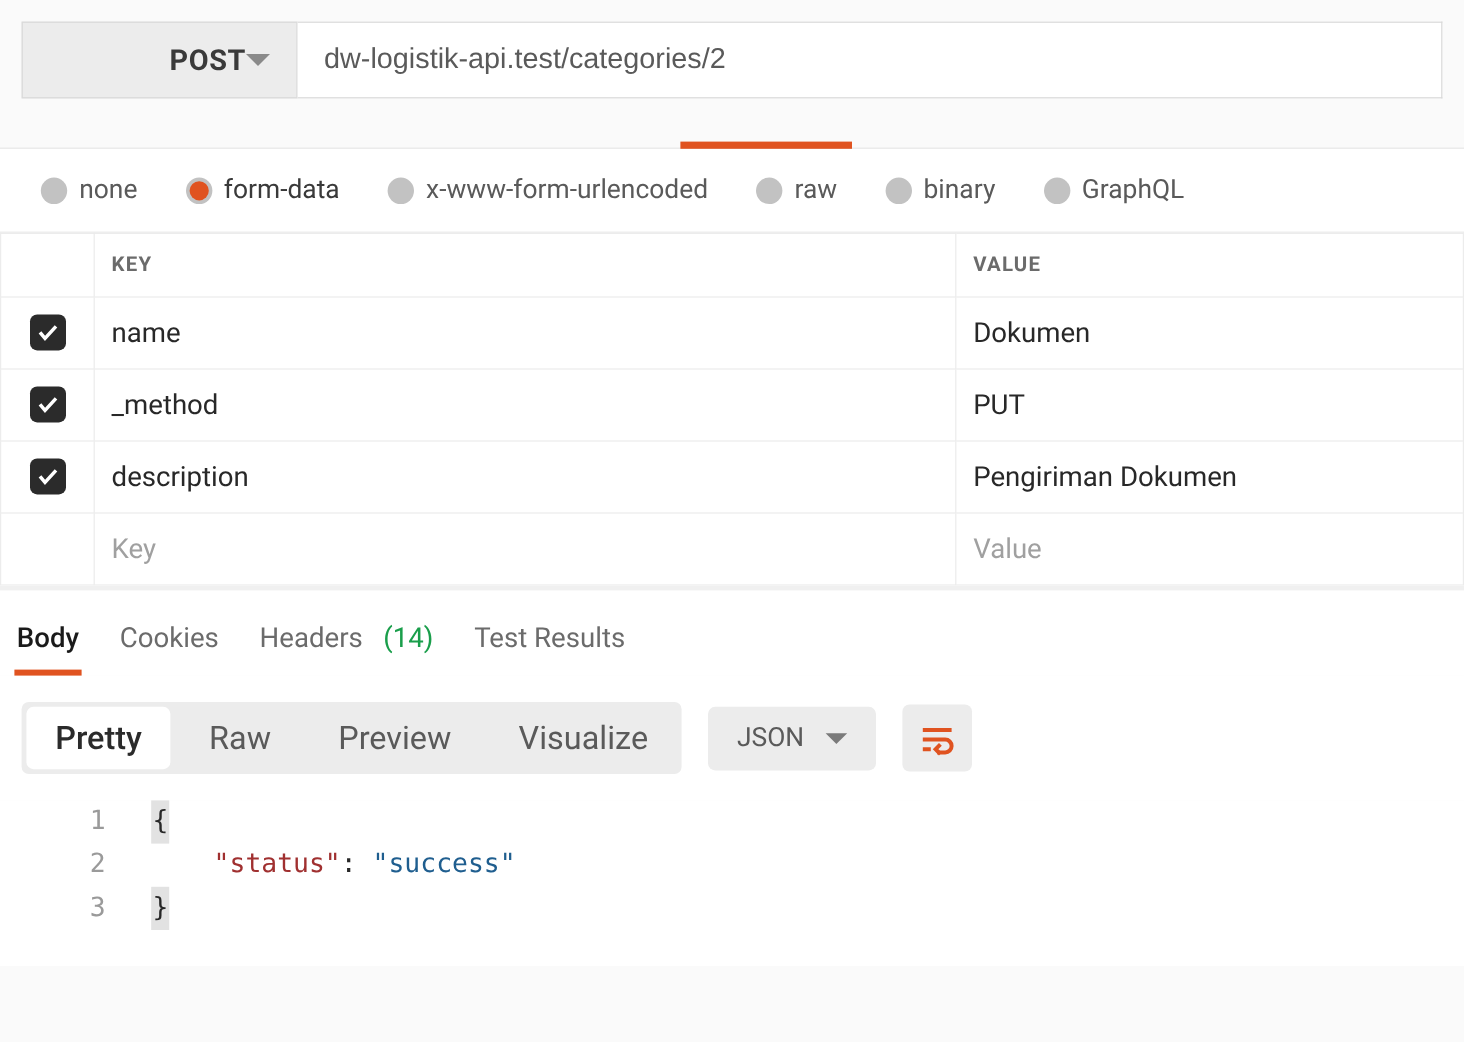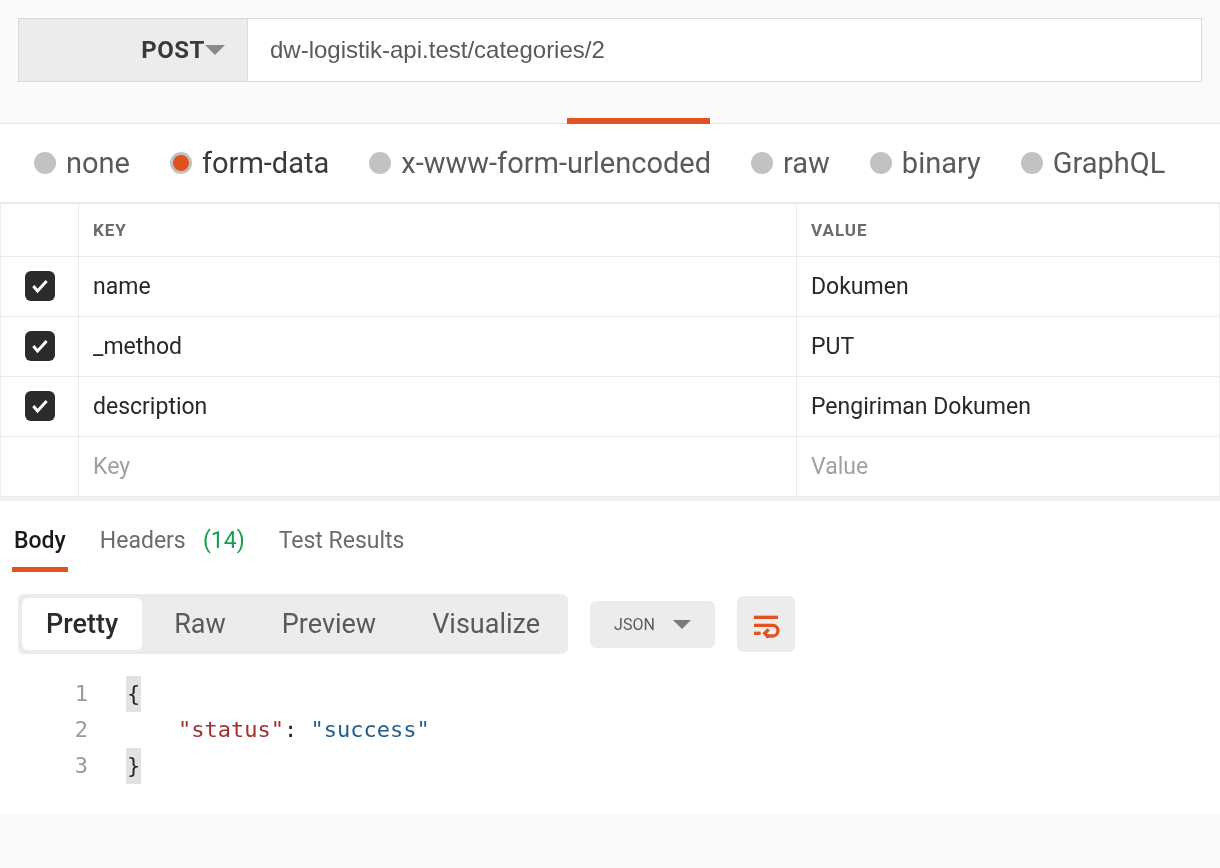--- a/index.html
+++ b/index.html
@@ -96,21 +96,21 @@
       content: "";
       position: absolute;
       top: 3px;
       left: 3px;
       width: 16px;
       height: 16px;
       border-radius: 50%;
       background: #e05320;
     }
     .radio-label {
-      font-size: 29px;
+      font-size: 22px;
       color: #5a5a5a;
     }
     .radio-item.selected .radio-label {
       color: #3a3a3a;
     }
     .kv-table {
       width: 100%;
       border-collapse: collapse;
       background: #fff;
       padding-left: 34px;
@@ -222,21 +222,21 @@
     .lang-select {
       display: flex;
       align-items: center;
       gap: 18px;
       background: #ececec;
       border-radius: 6px;
       padding: 14px 24px;
       cursor: pointer;
     }
     .lang-label {
-      font-size: 16px;
+      font-size: 22px;
       color: #5a5a5a;
     }
     .chevron-down-sm {
       width: 0;
       height: 0;
       border-left: 9px solid transparent;
       border-right: 9px solid transparent;
       border-top: 9px solid #7a7a7a;
     }
     .wrap-btn {
@@ -384,20 +384,21 @@
     <tr>
       <td class="col-check"></td>
       <td class="col-key placeholder">Key</td>
       <td class="col-value placeholder">Value</td>
     </tr>
   </tbody>
 </table>
 
 <div class="response-tabs">
   <div class="response-tab active">Body</div>
+  <div class="response-tab">Cookies</div>
   <div class="response-tab">
     <span>Headers</span>
     <span>&nbsp;</span>
     <span class="header-count">(14)</span>
   </div>
   <div class="response-tab">Test Results</div>
 </div>
 
 <div class="format-bar">
   <div class="seg-group">

